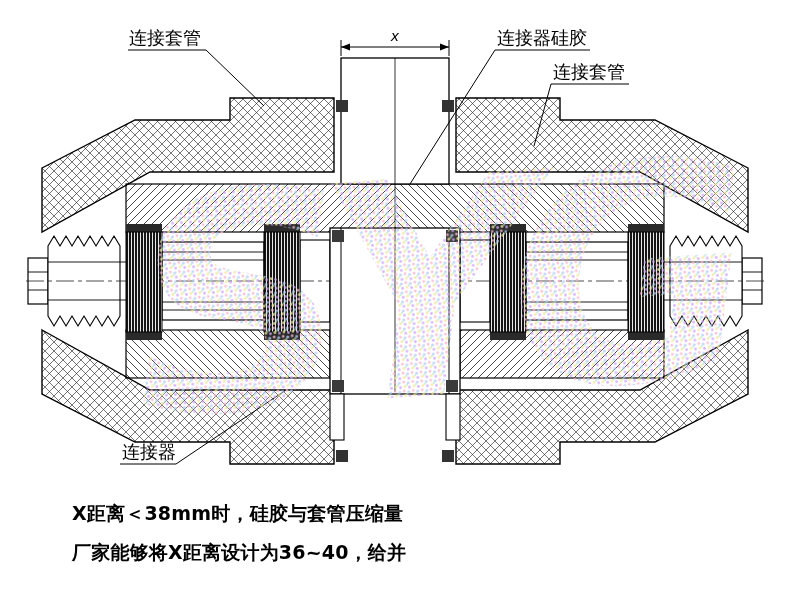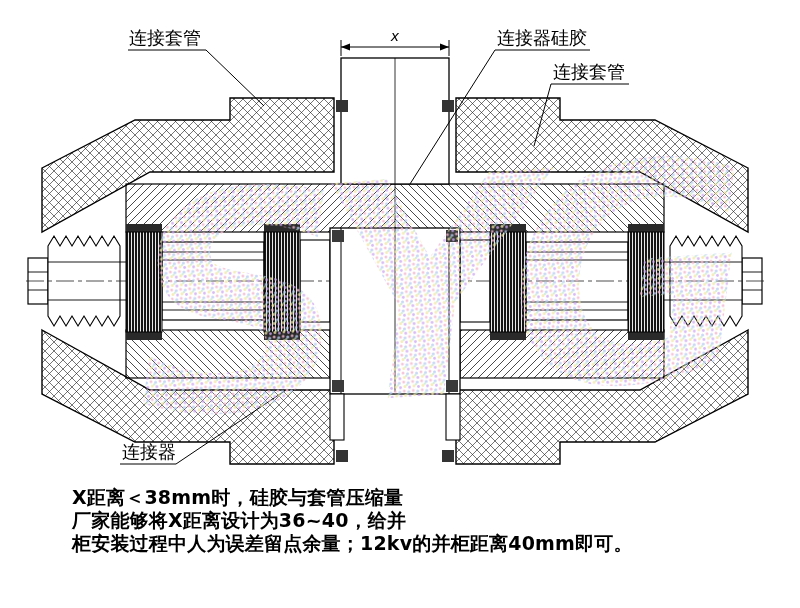--- a/index.html
+++ b/index.html
@@ -8,21 +8,21 @@
     font-family:"DejaVu Sans","Liberation Sans",sans-serif;
     overflow:hidden;
   }
   #stage{position:absolute;left:0;top:0;width:800px;height:608px;}
   svg{display:block;}
   .notes{
     position:absolute;left:72px;top:486px;width:680px;
     font-size:19px;line-height:23px;font-weight:600;color:#000;
     letter-spacing:0.2px;
   }
-  .note-line{white-space:nowrap;}
+  .note-line{white-space:nowrap;margin-top:16px;}
   text{font-family:"DejaVu Sans","Liberation Sans",sans-serif;}
   .cad-label{font-size:18px;font-weight:500;fill:#000;}
   .dim-label{font-size:14px;font-style:italic;fill:#000;}
 </style>
 </head>
 <body>
 
 <div id="stage">
 <svg width="800" height="608" viewBox="0 0 800 608">
   <defs>
@@ -176,14 +176,13 @@
   <text x="553" y="78" class="cad-label">连接套管</text>
   <text x="122" y="458" class="cad-label">连接器</text>
 
   <text x="430" y="395" text-anchor="middle" font-size="300" font-style="italic" font-weight="bold" font-family="DejaVu Serif, serif" letter-spacing="-28" fill="url(#wmdots)" opacity="0.8" transform="rotate(-4 430 300)">SYG</text>
 </svg>
 </div>
 
 <div class="notes">
   <div class="note-line">X距离＜38mm时，硅胶与套管压缩量</div>
   <div class="note-line">厂家能够将X距离设计为36~40，给并</div>
-  <div class="note-line">柜安装过程中人为误差留点余量；12kv的并柜距离40mm即可。</div>
 </div>
 
 </body></html>

